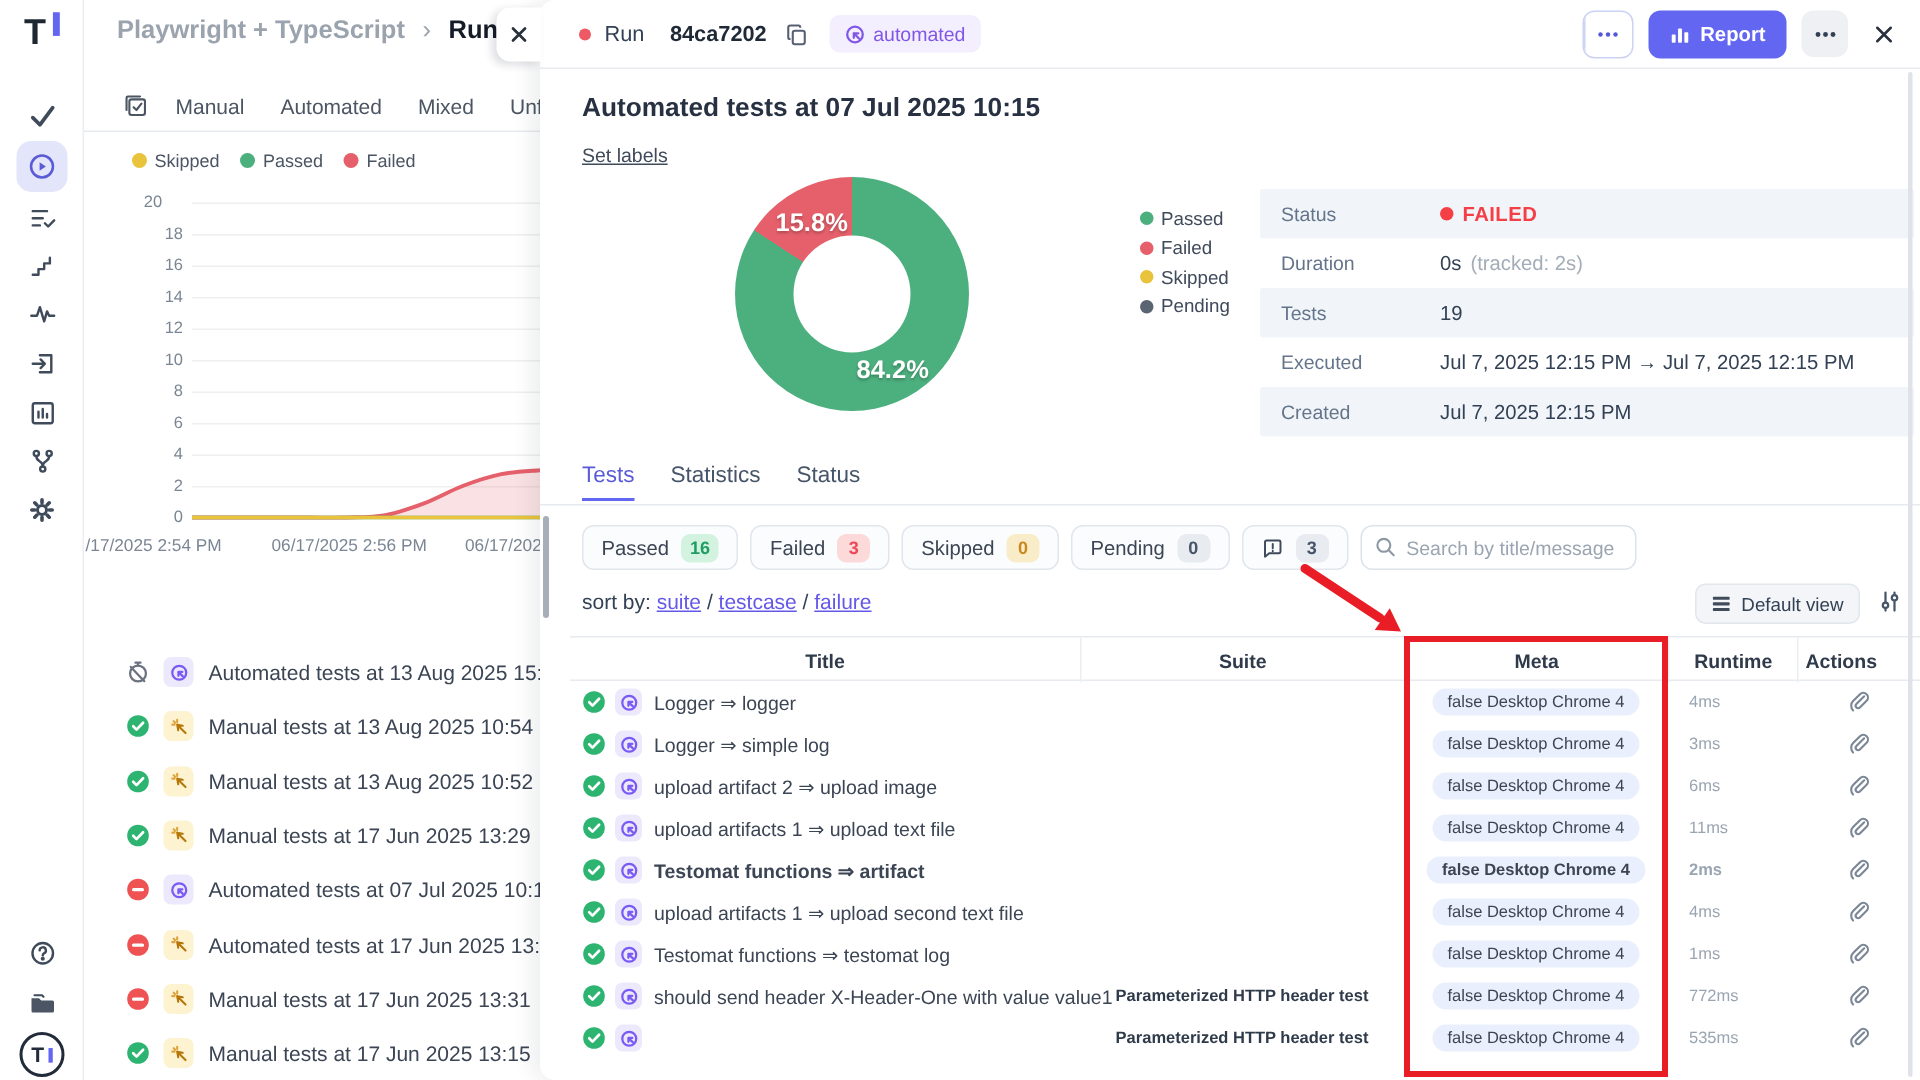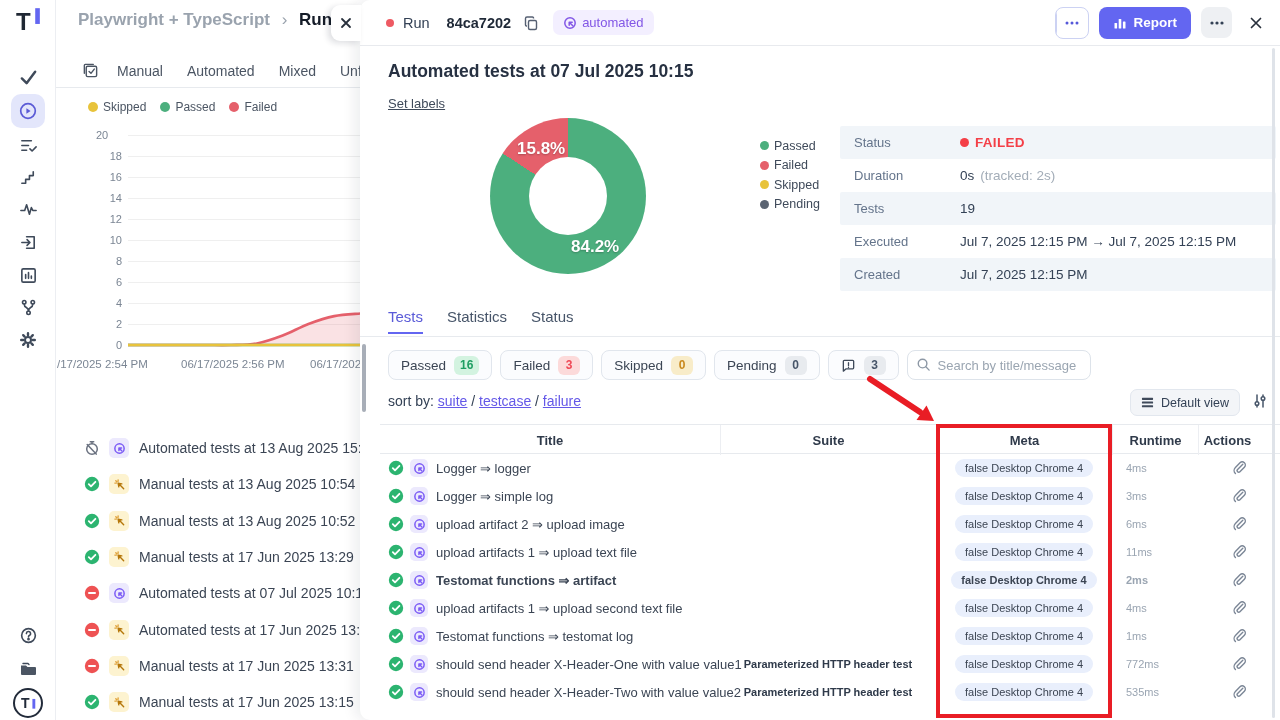--- a/index.html
+++ b/index.html
@@ -757,21 +757,20 @@
             <circle cx="8" cy="8" r="7.2" fill="#2cb470"></circle>
             <path d="M4.8 8.2 l2.2 2.2 L11.4 5.8" stroke="#fff" stroke-width="1.8" fill="none" stroke-linecap="round" stroke-linejoin="round"></path>
           </svg>
         </span>
         <div class="t-auto">
           <svg width="13" height="13" viewBox="0 0 14 14" fill="none" stroke="#7a5af5" stroke-width="1.6" stroke-linecap="round">
             <circle cx="7" cy="7" r="5"></circle>
             <path d="M9.6 9.6 L6.4 6.4 M6.4 6.4 v2.8 M6.4 6.4 h2.8"></path>
           </svg>
         </div>
-        <div class="t-title">should send header X-Header-Two with value value2</div>
         <div class="t-suite">Parameterized HTTP header test</div>
         <div class="t-meta"><span class="meta-pill">false Desktop Chrome 4</span></div>
         <div class="t-runtime">535ms</div>
         <div class="t-actions"><span style="display: inline-flex;">
             <svg width="15" height="15" viewBox="0 0 15 15" fill="none" stroke="#7b8696" stroke-width="1.4" stroke-linecap="round" stroke-linejoin="round">
               <path d="M10.8 4.2 L5.6 9.4 a1.6 1.6 0 0 0 2.3 2.3 L12.4 7.2 a3.1 3.1 0 0 0 -4.4 -4.4 L3.4 7.4 a4.4 4.4 0 0 0 0 6.2"></path>
             </svg>
           </span></div>
       </div>
     </div>

